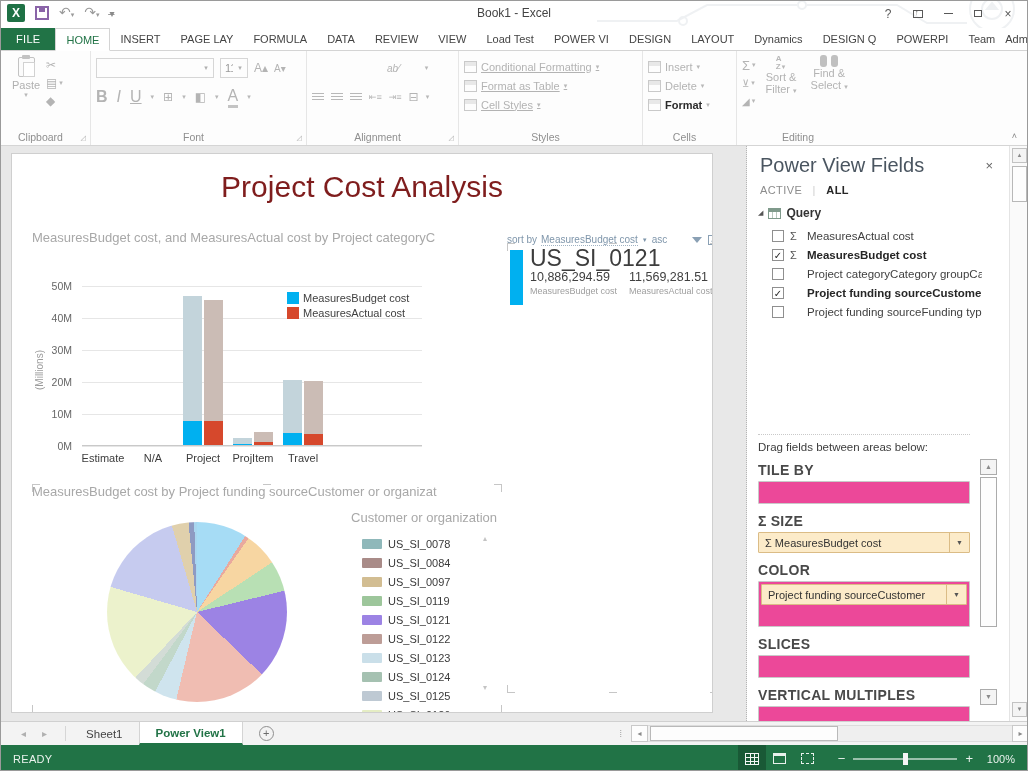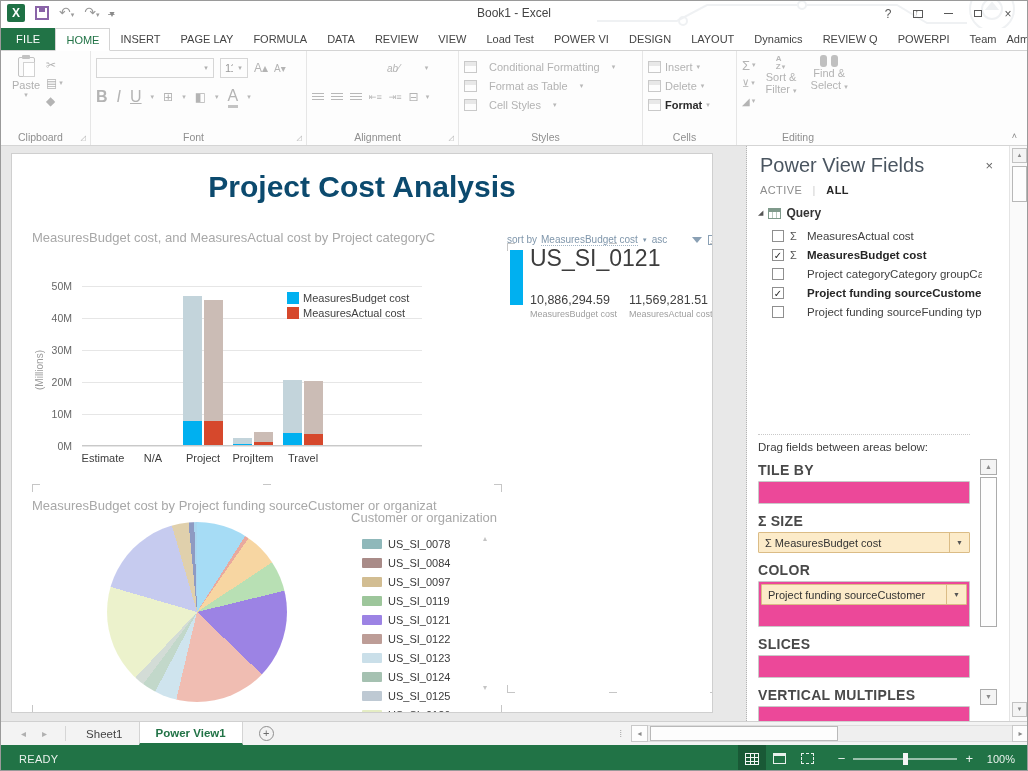--- a/index.html
+++ b/index.html
@@ -45,39 +45,39 @@
   .combo .cdd { width:14px; text-align:center; font-size:7px; color:#b0b0b0; }
   .ricon { font-size:12px; line-height:14px; }
   .ico-lines { display:inline-block; width:12px; height:9px; background:repeating-linear-gradient(#b8b8b8 0 1px,transparent 1px 3px); }
   .dd7 { font-size:7px; color:#b8b8b8; }
   .paste-big { display:flex; flex-direction:column; align-items:center; width:40px; padding-top:2px; }
   .clip-ico { width:17px; height:20px; border:1.5px solid #c3c3c3; border-radius:2px; position:relative; background:#fbfbfb; }
   .clip-ico::before { content:''; position:absolute; left:3px; top:-3px; width:8px; height:4px; background:#c3c3c3; border-radius:1px; }
   .clip-ico::after { content:''; position:absolute; left:4px; top:4px; width:10px; height:13px; background:#fff; border:1px solid #d2d2d2; }
   .paste-lbl { font-size:11px; color:#b0b0b0; margin-top:2px; }
   .btn-sm { display:flex; align-items:center; gap:2px; height:16px; font-size:11px; }
-  .styles-row { display:flex; align-items:center; gap:12px; height:19px; font-size:11px; color:#b3b3b3; white-space:nowrap; }
+  .styles-row { display:flex; align-items:center; gap:4px; height:19px; font-size:11px; color:#b3b3b3; white-space:nowrap;text-decoration:underline; }
   .sq-ico { display:inline-block; width:13px; height:12px; border:1px solid #c9c9c9; background:linear-gradient(#e8e8e8 0 4px,transparent 4px); }
   .cells-row { display:flex; align-items:center; gap:4px; height:19px; font-size:11px; color:#b3b3b3; }
   .cells-row.dark { color:#2b2b2b; font-weight:bold; }
   .edit-col { display:flex; flex-direction:column; gap:2px; }
   .ed-item { display:flex; align-items:center; gap:2px; height:16px; font-size:13px; }
   .big2line { display:flex; flex-direction:column; align-items:center; font-size:11px; color:#b3b3b3; line-height:12px; padding:0 4px; }
   .azicon { font-size:8px; line-height:8px; color:#b8b8b8; font-weight:bold; }
   .binocs { width:18px; height:12px; position:relative; }
   .binocs::before, .binocs::after { content:''; position:absolute; top:0; width:7px; height:12px; border-radius:3px; background:#c0c0c0; }
   .binocs::before { left:0; } .binocs::after { right:0; }
   .collapse { margin-left:auto; align-self:flex-end; padding:0 10px 4px; color:#8a8a8a; font-size:9px; }
   .dec-ico { font-size:7px; line-height:7px; color:#b4b4b4; text-align:center; }
 
   
   .main { position:absolute; left:0; top:145px; width:1028px; height:575px; }
   .workspace { position:absolute; left:0; top:0; width:746px; height:575px; background:#e8e8e8; border-right:1px dotted #b5b5b5; }
   .sheet { position:absolute; left:10px; top:7px; width:702px; height:560px; background:#fff; border:1px solid #cfcfcf; overflow:hidden; }
-  .pv-title { position:absolute; top:16px; left:0; right:0; text-align:center; font-size:30px; font-weight:700; color:#0c4a6e; }
+  .pv-title { position:absolute; top:16px; left:0; right:0; text-align:center; font-size:30px; font-weight:400; color:#7f1d1d; }
 
   .chart-title { font-size:13px; color:#a8a8a8; white-space:nowrap; overflow:hidden; }
 
   
   .tile-bar { position:absolute; left:20px; top:76px; width:470px; height:246px; }
   .bar-plot { position:absolute; left:50px; top:56px; width:340px; height:160px; border-bottom:1px solid #c9c9c9; }
   .gridline { position:absolute; left:0; right:0; height:1px; background:#e6e6e6; }
   .ylabels { position:absolute; left:0; top:56px; width:42px; height:160px; }
   .ytick { position:absolute; right:2px; font-size:10.5px; color:#666; }
   .millions { position:absolute; left:2px; top:70px; height:140px; writing-mode:vertical-rl; transform:rotate(180deg); font-size:10px; color:#9b9b9b; text-align:center; }
@@ -100,21 +100,21 @@
   .card-frame { position:absolute; left:0; top:10px; width:211px; height:450px; }
   .corner { position:absolute; width:8px; height:8px; border:0 solid #c6c6c6; }
   .c-tl { left:0; top:0; border-left-width:1px; border-top-width:1px; }
   .c-tr { right:0; top:0; border-right-width:1px; border-top-width:1px; }
   .c-bl { left:0; bottom:0; border-left-width:1px; border-bottom-width:1px; }
   .c-br { right:0; bottom:0; border-right-width:1px; border-bottom-width:1px; }
   .tick-t { position:absolute; left:50%; top:0; width:8px; height:1px; background:#c6c6c6; margin-left:-4px; }
   .tick-b { position:absolute; left:50%; bottom:0; width:8px; height:1px; background:#c6c6c6; margin-left:-4px; }
   .card-accent { position:absolute; left:3px; top:7px; width:13px; height:55px; }
   .card-title { position:absolute; left:23px; top:2px; font-size:23px; color:#3d3d3d; white-space:nowrap; }
-  .card-metrics { position:absolute; left:23px; top:50px; display:flex; gap:12px; }
+  .card-metrics { position:absolute; left:23px; top:27px; display:flex; gap:12px; }
   .metric-val { font-size:12.5px; color:#404040; }
   .metric-lbl { font-size:9px; color:#9e9e9e; margin-top:2px; }
 
   
   .tile-pie { position:absolute; left:20px; top:330px; width:470px; height:229px; overflow:hidden; }
   .pie { position:absolute; left:75px; top:38px; width:180px; height:180px; border-radius:50%; }
   .pie-legend-title { position:absolute; left:300px; top:26px; width:165px; font-size:13px; color:#a8a8a8; white-space:nowrap; overflow:hidden; direction:rtl; }
   .pie-legend { position:absolute; left:330px; top:50px; width:122px; overflow:hidden; }
   .prow { display:flex; align-items:center; gap:6px; height:19px; white-space:nowrap; }
   .psw { width:20px; height:10px; flex:0 0 20px; border-radius:1px; }
@@ -164,21 +164,21 @@
   .addsheet { display:flex; align-items:center; margin-left:16px; }
   .addsheet i { width:15px; height:15px; border:1px solid #8f8f8f; border-radius:50%; font-style:normal; font-size:11px; line-height:13px; text-align:center; color:#6b6b6b; }
   .sb-dots { margin-left:auto; color:#9a9a9a; font-size:9px; display:flex; align-items:center; letter-spacing:1px; }
   .hscroll { display:flex; align-items:center; width:398px; height:17px; margin:3px 0 0 8px; }
   .hs-btn { width:17px; height:17px; border:1px solid #c9c9c9; background:#fdfdfd; font-size:8px; color:#8a8a8a; text-align:center; line-height:15px; }
   .hs-track { flex:1; height:17px; background:#efefef; border-top:1px solid #dcdcdc; border-bottom:1px solid #dcdcdc; position:relative; }
   .hs-thumb { position:absolute; left:2px; top:0; width:188px; height:15px; background:#fdfdfd; border:1px solid #b9b9b9; }
 
   
   .statusbar { position:absolute; left:0; top:744px; width:1028px; height:27px; background:#217346; color:#eaf2ed; display:flex; align-items:center; }
-  .sb-ready { padding-left:18px; font-size:11px; letter-spacing:.3px; }
+  .sb-ready { padding-left:12px; font-size:11px; letter-spacing:.3px; }
   .sb-right { margin-left:auto; display:flex; align-items:center; gap:0; padding-right:14px; }
   .sb-btn { width:28px; height:27px; display:flex; align-items:center; justify-content:center; }
   .sb-btn.on { background:rgba(0,0,0,.22); }
   .ic-grid { width:14px; height:12px; border:1px solid #f2f6f3; background:repeating-linear-gradient(90deg,transparent 0 3.6px,#f2f6f3 3.6px 4.6px), repeating-linear-gradient(transparent 0 3.1px,#f2f6f3 3.1px 4.1px); }
   .ic-layout { width:13px; height:11px; border:1px solid #e9f1ec; background:linear-gradient(#e9f1ec 0 2px,transparent 2px); }
   .ic-break { width:13px; height:11px; border:1px dashed #e9f1ec; }
   .zoomctl { display:flex; align-items:center; gap:8px; margin-left:16px; }
   .zsign { font-size:13px; line-height:13px; }
   .ztrack { width:104px; height:2px; background:rgba(255,255,255,.55); position:relative; }
   .zthumb { position:absolute; left:50px; top:-5px; width:5px; height:12px; background:#f5f5f5; }
@@ -230,21 +230,21 @@
         <div class="rtab">PAGE LAY</div>
         <div class="rtab">FORMULA</div>
         <div class="rtab">DATA</div>
         <div class="rtab">REVIEW</div>
         <div class="rtab">VIEW</div>
         <div class="rtab">Load Test</div>
         <div class="rtab">POWER VI</div>
         <div class="rtab">DESIGN</div>
         <div class="rtab">LAYOUT</div>
         <div class="rtab">Dynamics</div>
-        <div class="rtab">REVIEW Q</div>
+        <div class="rtab">DESIGN Q</div>
         <div class="rtab">POWERPI</div>
         <div class="rtab">Team</div>
       </div>
     <div class="account">
       <span>Administrator</span>
 
     </div>
   </div>
 
   <div class="ribbon">
@@ -483,21 +483,21 @@
             </div>
           </div>
         </div>
 
         <div class="tile-pie">
           <span class="corner c-tl"></span>
             <span class="corner c-tr"></span>
           <span class="corner c-bl"></span>
             <span class="corner c-br"></span>
           <span class="tick-t"></span>
-          <div class="chart-title" style="margin-top:14px">MeasuresBudget cost by Project funding sourceCustomer or organizat</div>
+          <div class="chart-title" style="margin-top:0">MeasuresBudget cost by Project funding sourceCustomer or organizat</div>
           <div class="pie" style="background: conic-gradient(rgb(166, 220, 245) 0%, rgb(166, 220, 245) 9%, rgb(233, 169, 158) 9%, rgb(233, 169, 158) 9.7%, rgb(247, 214, 162) 9.7%, rgb(247, 214, 162) 15.7%, rgb(184, 224, 180) 15.7%, rgb(184, 224, 180) 21.2%, rgb(156, 131, 228) 21.2%, rgb(156, 131, 228) 37.2%, rgb(240, 189, 178) 37.2%, rgb(240, 189, 178) 53.7%, rgb(207, 228, 238) 53.7%, rgb(207, 228, 238) 57.7%, rgb(194, 216, 202) 57.7%, rgb(194, 216, 202) 60.2%, rgb(211, 220, 214) 60.2%, rgb(211, 220, 214) 62%, rgb(236, 242, 204) 62%, rgb(236, 242, 204) 79.5%, rgb(198, 203, 239) 79.5%, rgb(198, 203, 239) 95.5%, rgb(224, 208, 172) 95.5%, rgb(224, 208, 172) 98.5%, rgb(142, 154, 194) 98.5%, rgb(142, 154, 194) 99.5%, rgb(169, 214, 239) 99.5%, rgb(169, 214, 239) 100%);"></div>
           <div class="pie-legend-title">Customer or organization</div>
           <div class="pie-legend">
               <div class="prow">
                 <span class="psw" style="background: rgb(143, 184, 186);"></span>
                 <span class="ptxt">US_SI_0078</span>
               </div>
               <div class="prow">
                 <span class="psw" style="background: rgb(169, 139, 136);"></span>
                 <span class="ptxt">US_SI_0084</span>

